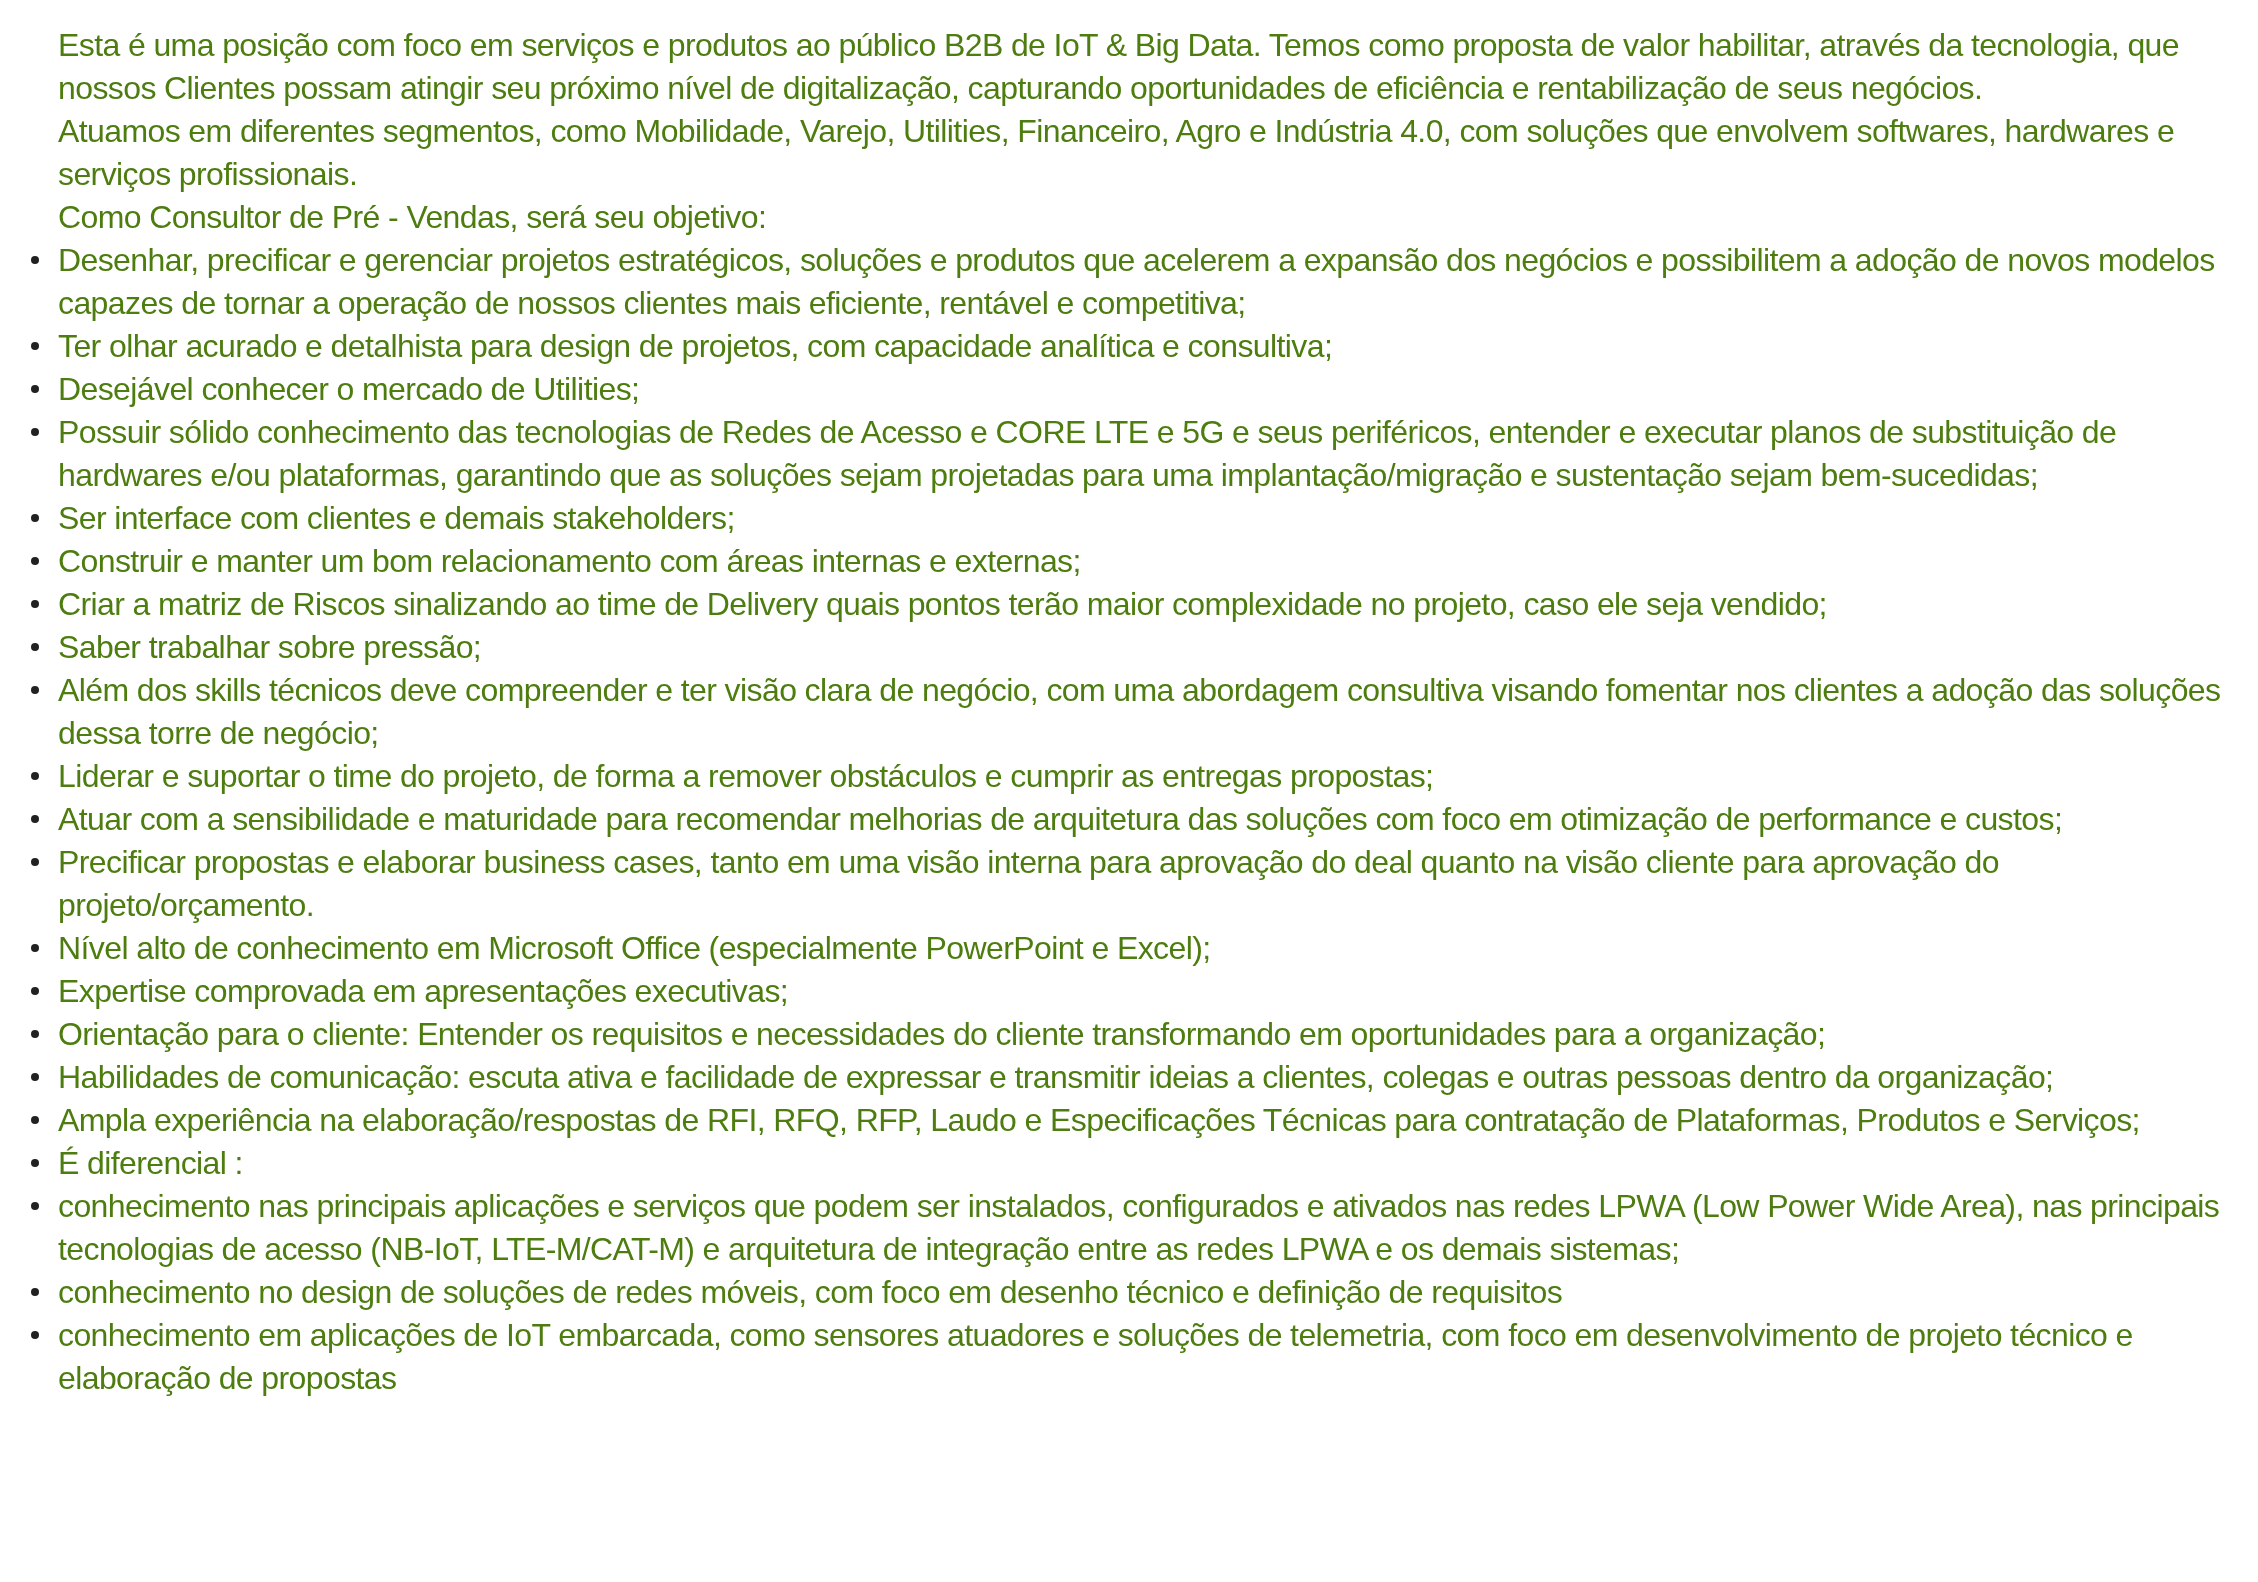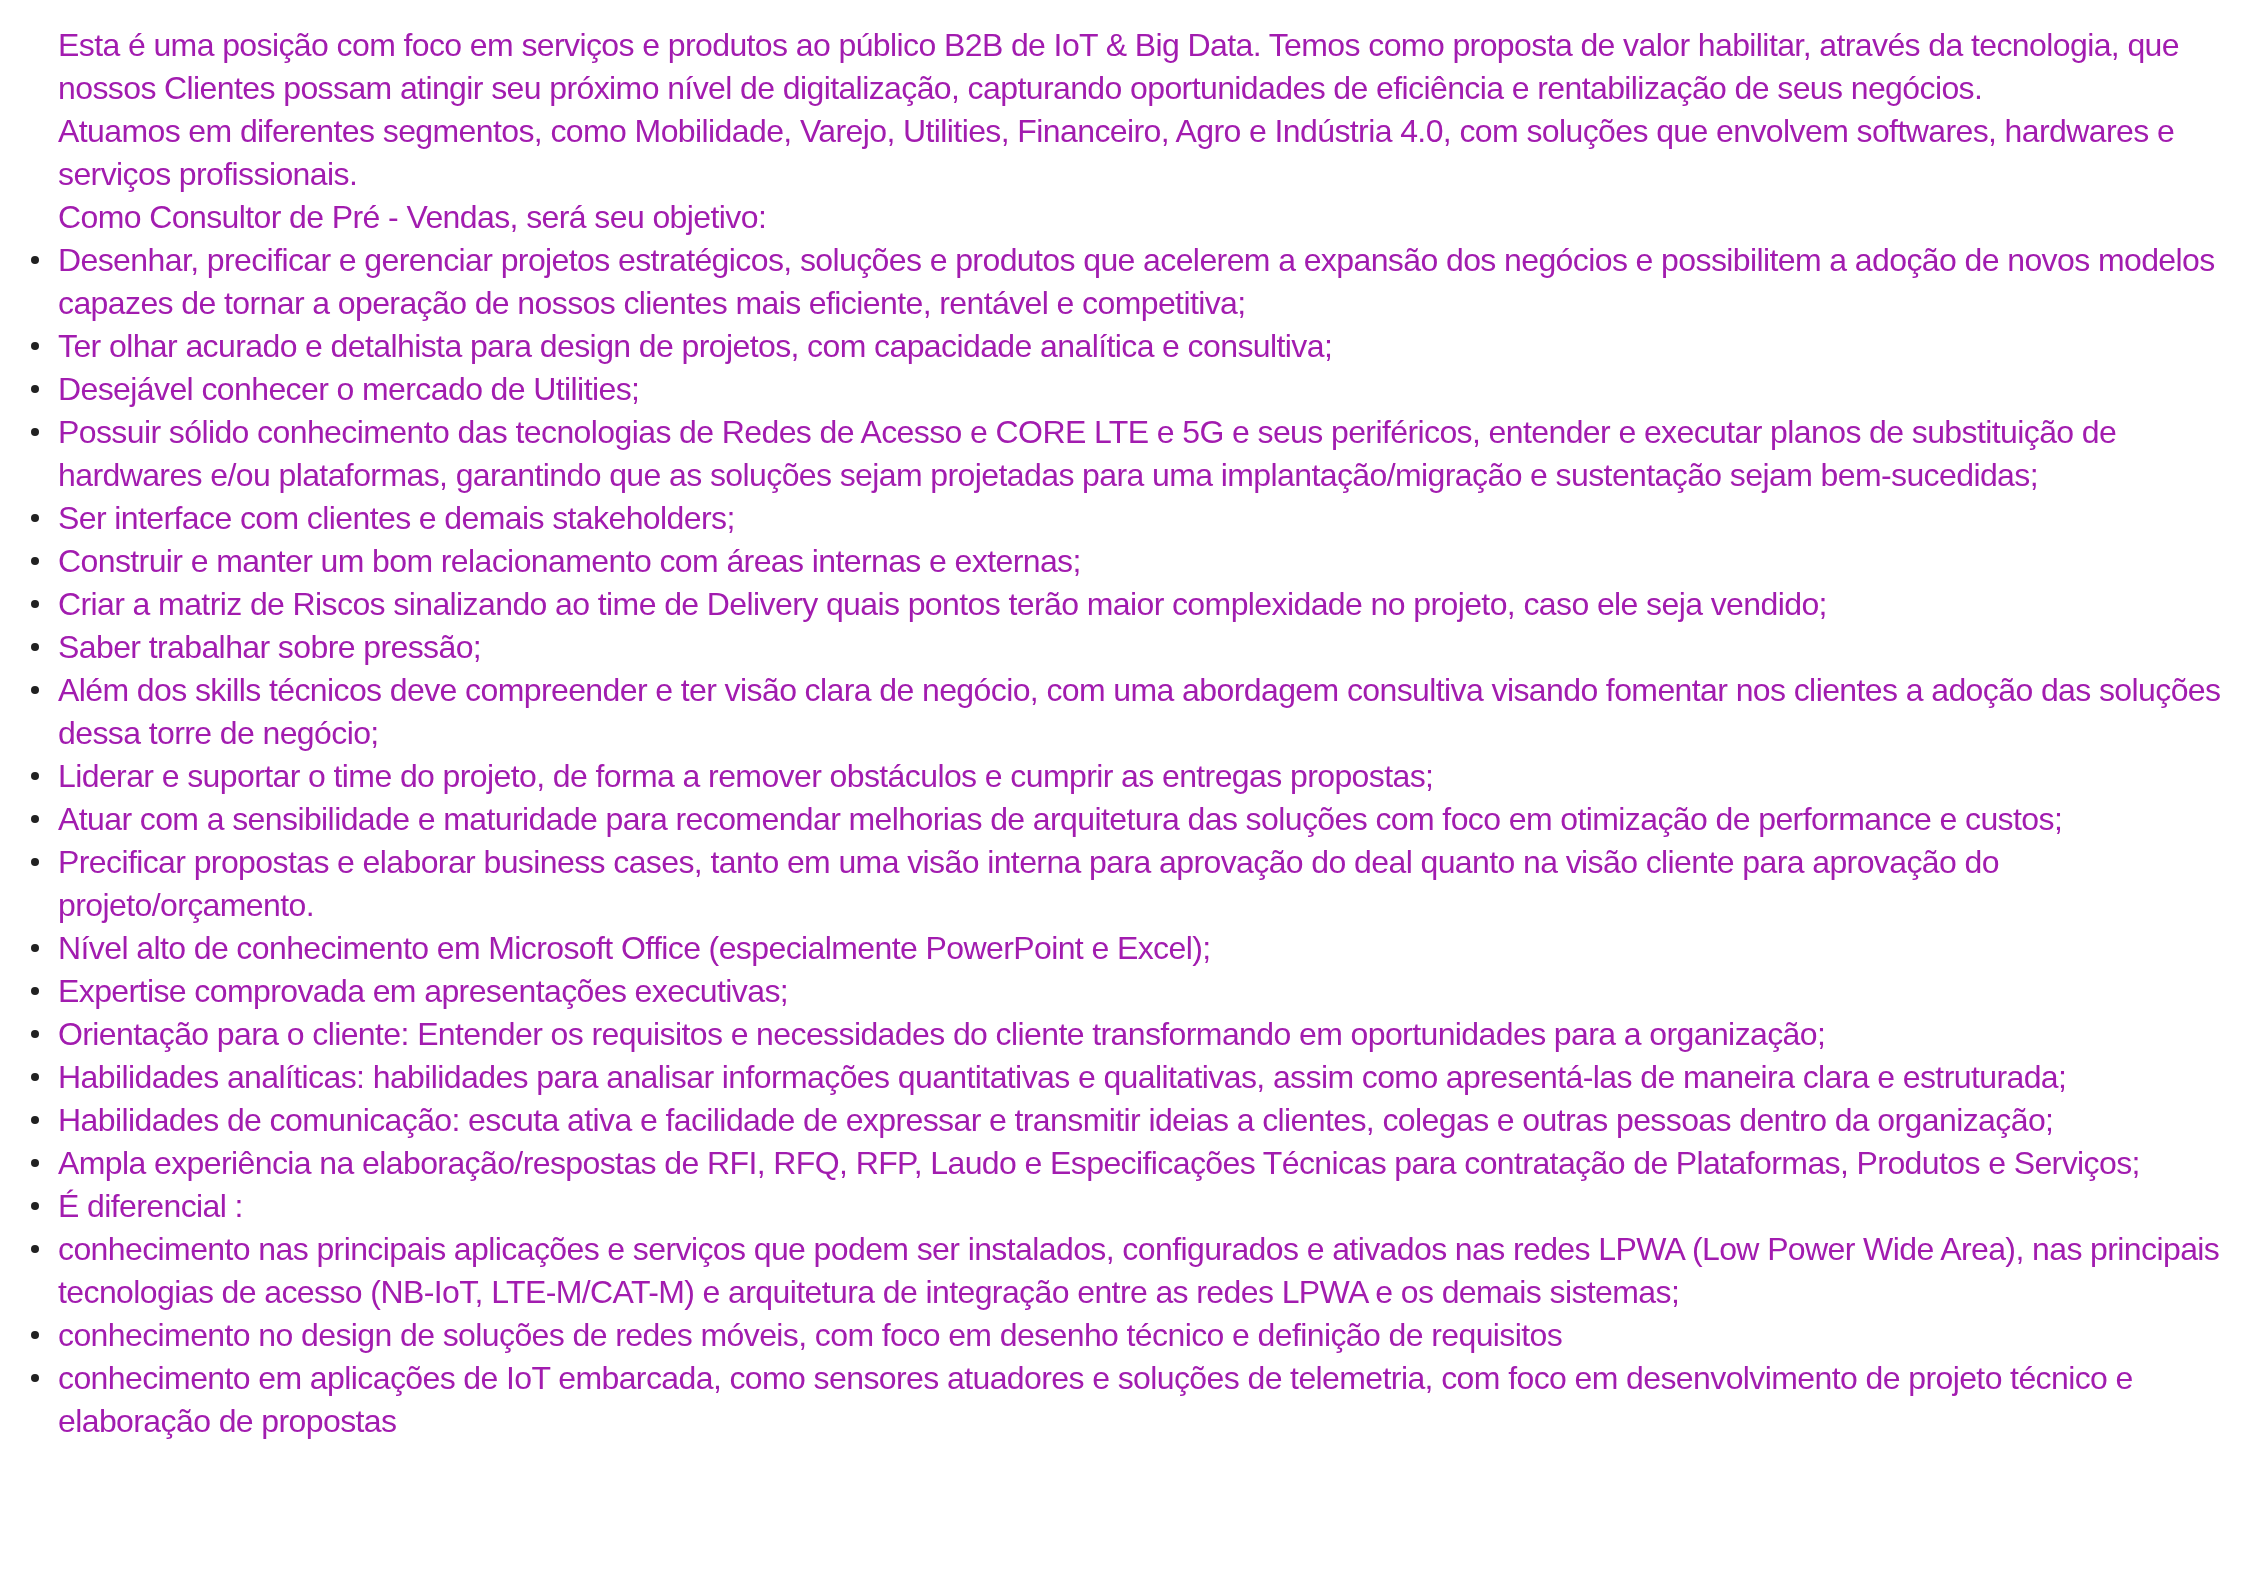--- a/index.html
+++ b/index.html
@@ -7,21 +7,21 @@
   .page {
     position: relative;
     width: 2258px;
     height: 1582px;
     background: #ffffff;
     overflow: hidden;
     font-family: "Liberation Sans", sans-serif;
     font-size: 32px;
     line-height: 43px;
     letter-spacing: -0.6px;
-    color: #a21caf;
+    color: #4d7c0f;
   }
   .content {
     padding: 24px 30px 0 58px;
   }
   .intro p {
     margin: 0;
   }
   ul.bullet-list {
     list-style: none;
     margin: 0;
@@ -64,21 +64,20 @@
       <li>Construir e manter um bom relacionamento com áreas internas e externas;</li>
       <li>Criar a matriz de Riscos sinalizando ao time de Delivery quais pontos terão maior complexidade no projeto, caso ele seja vendido;</li>
       <li>Saber trabalhar sobre pressão;</li>
       <li>Além dos skills técnicos deve compreender e ter visão clara de negócio, com uma abordagem consultiva visando fomentar nos clientes a adoção das soluções dessa torre de negócio;</li>
       <li>Liderar e suportar o time do projeto, de forma a remover obstáculos e cumprir as entregas propostas;</li>
       <li>Atuar com a sensibilidade e maturidade para recomendar melhorias de arquitetura das soluções com foco em otimização de performance e custos;</li>
       <li>Precificar propostas e elaborar business cases, tanto em uma visão interna para aprovação do deal quanto na visão cliente para aprovação do projeto/orçamento.</li>
       <li>Nível alto de conhecimento em Microsoft Office (especialmente PowerPoint e Excel);</li>
       <li>Expertise comprovada em apresentações executivas;</li>
       <li>Orientação para o cliente: Entender os requisitos e necessidades do cliente transformando em oportunidades para a organização;</li>
-      <li>Habilidades analíticas: habilidades para analisar informações quantitativas e qualitativas, assim como apresentá-las de maneira clara e estruturada;</li>
       <li>Habilidades de comunicação: escuta ativa e facilidade de expressar e transmitir ideias a clientes, colegas e outras pessoas dentro da organização;</li>
       <li>Ampla experiência na elaboração/respostas de RFI, RFQ, RFP, Laudo e Especificações Técnicas para contratação de Plataformas, Produtos e Serviços;</li>
       <li>É diferencial :</li>
       <li>conhecimento nas principais aplicações e serviços que podem ser instalados, configurados e ativados nas redes LPWA (Low Power Wide Area), nas principais tecnologias de acesso (NB-IoT, LTE-M/CAT-M) e arquitetura de integração entre as redes LPWA e os demais sistemas;</li>
       <li>conhecimento no design de soluções de redes móveis, com foco em desenho técnico e definição de requisitos</li>
       <li>conhecimento em aplicações de IoT embarcada, como sensores atuadores e soluções de telemetria, com foco em desenvolvimento de projeto técnico e elaboração de propostas</li>
 
     </ul>
 
   </div>

